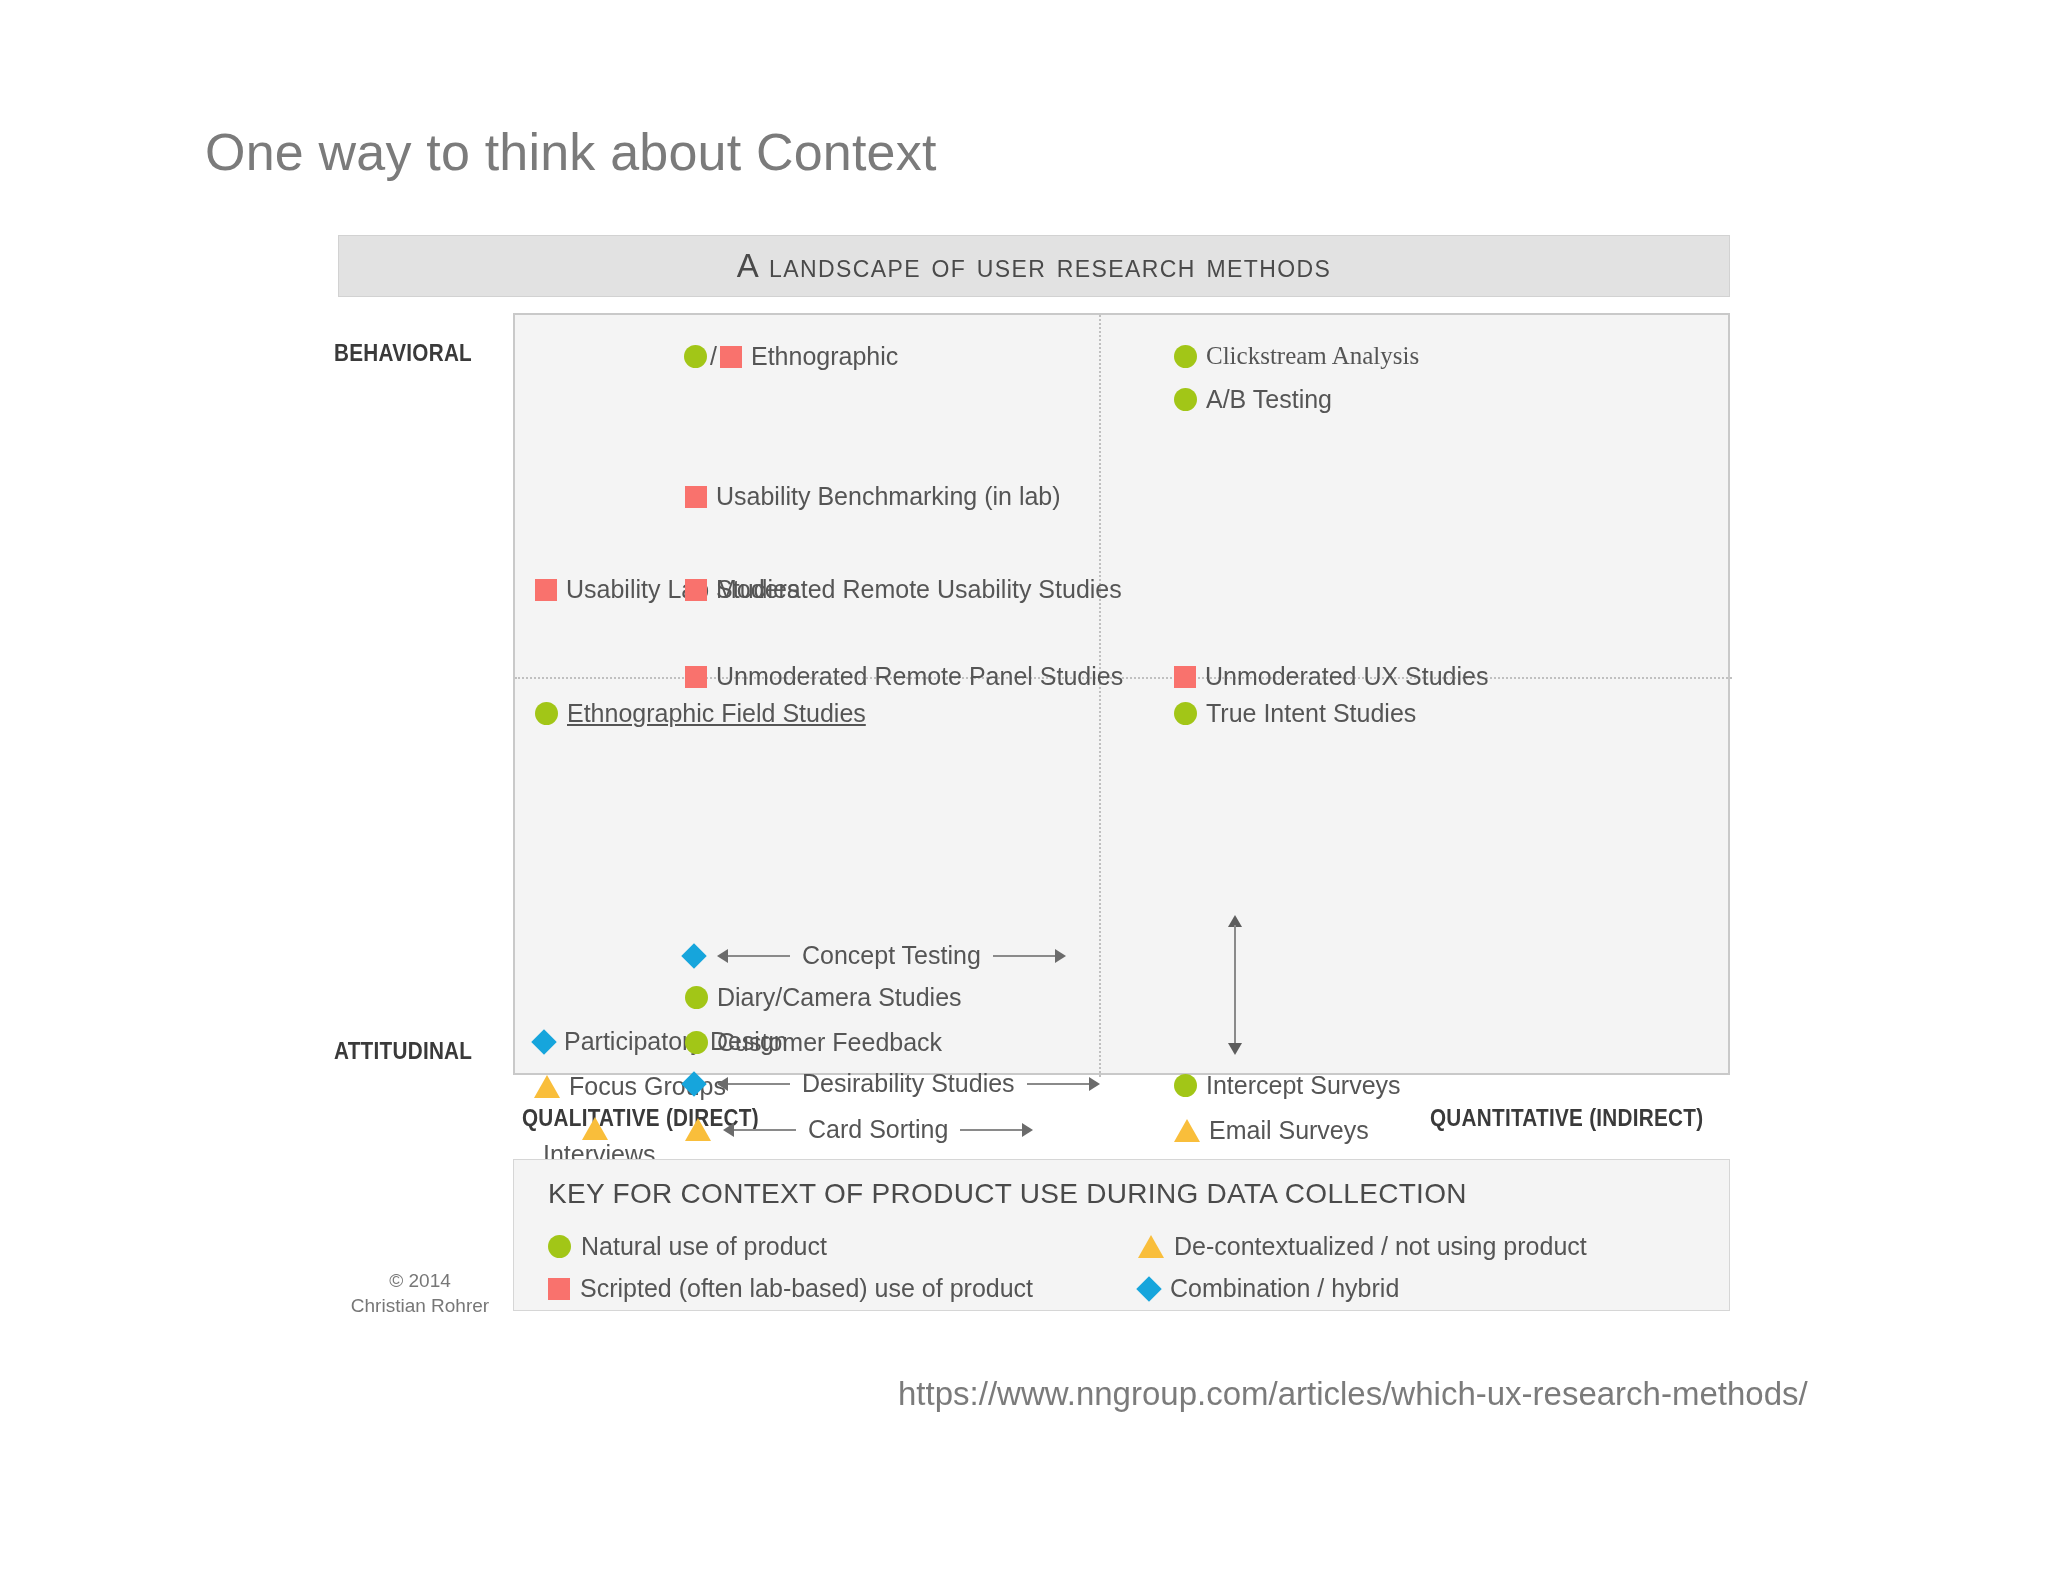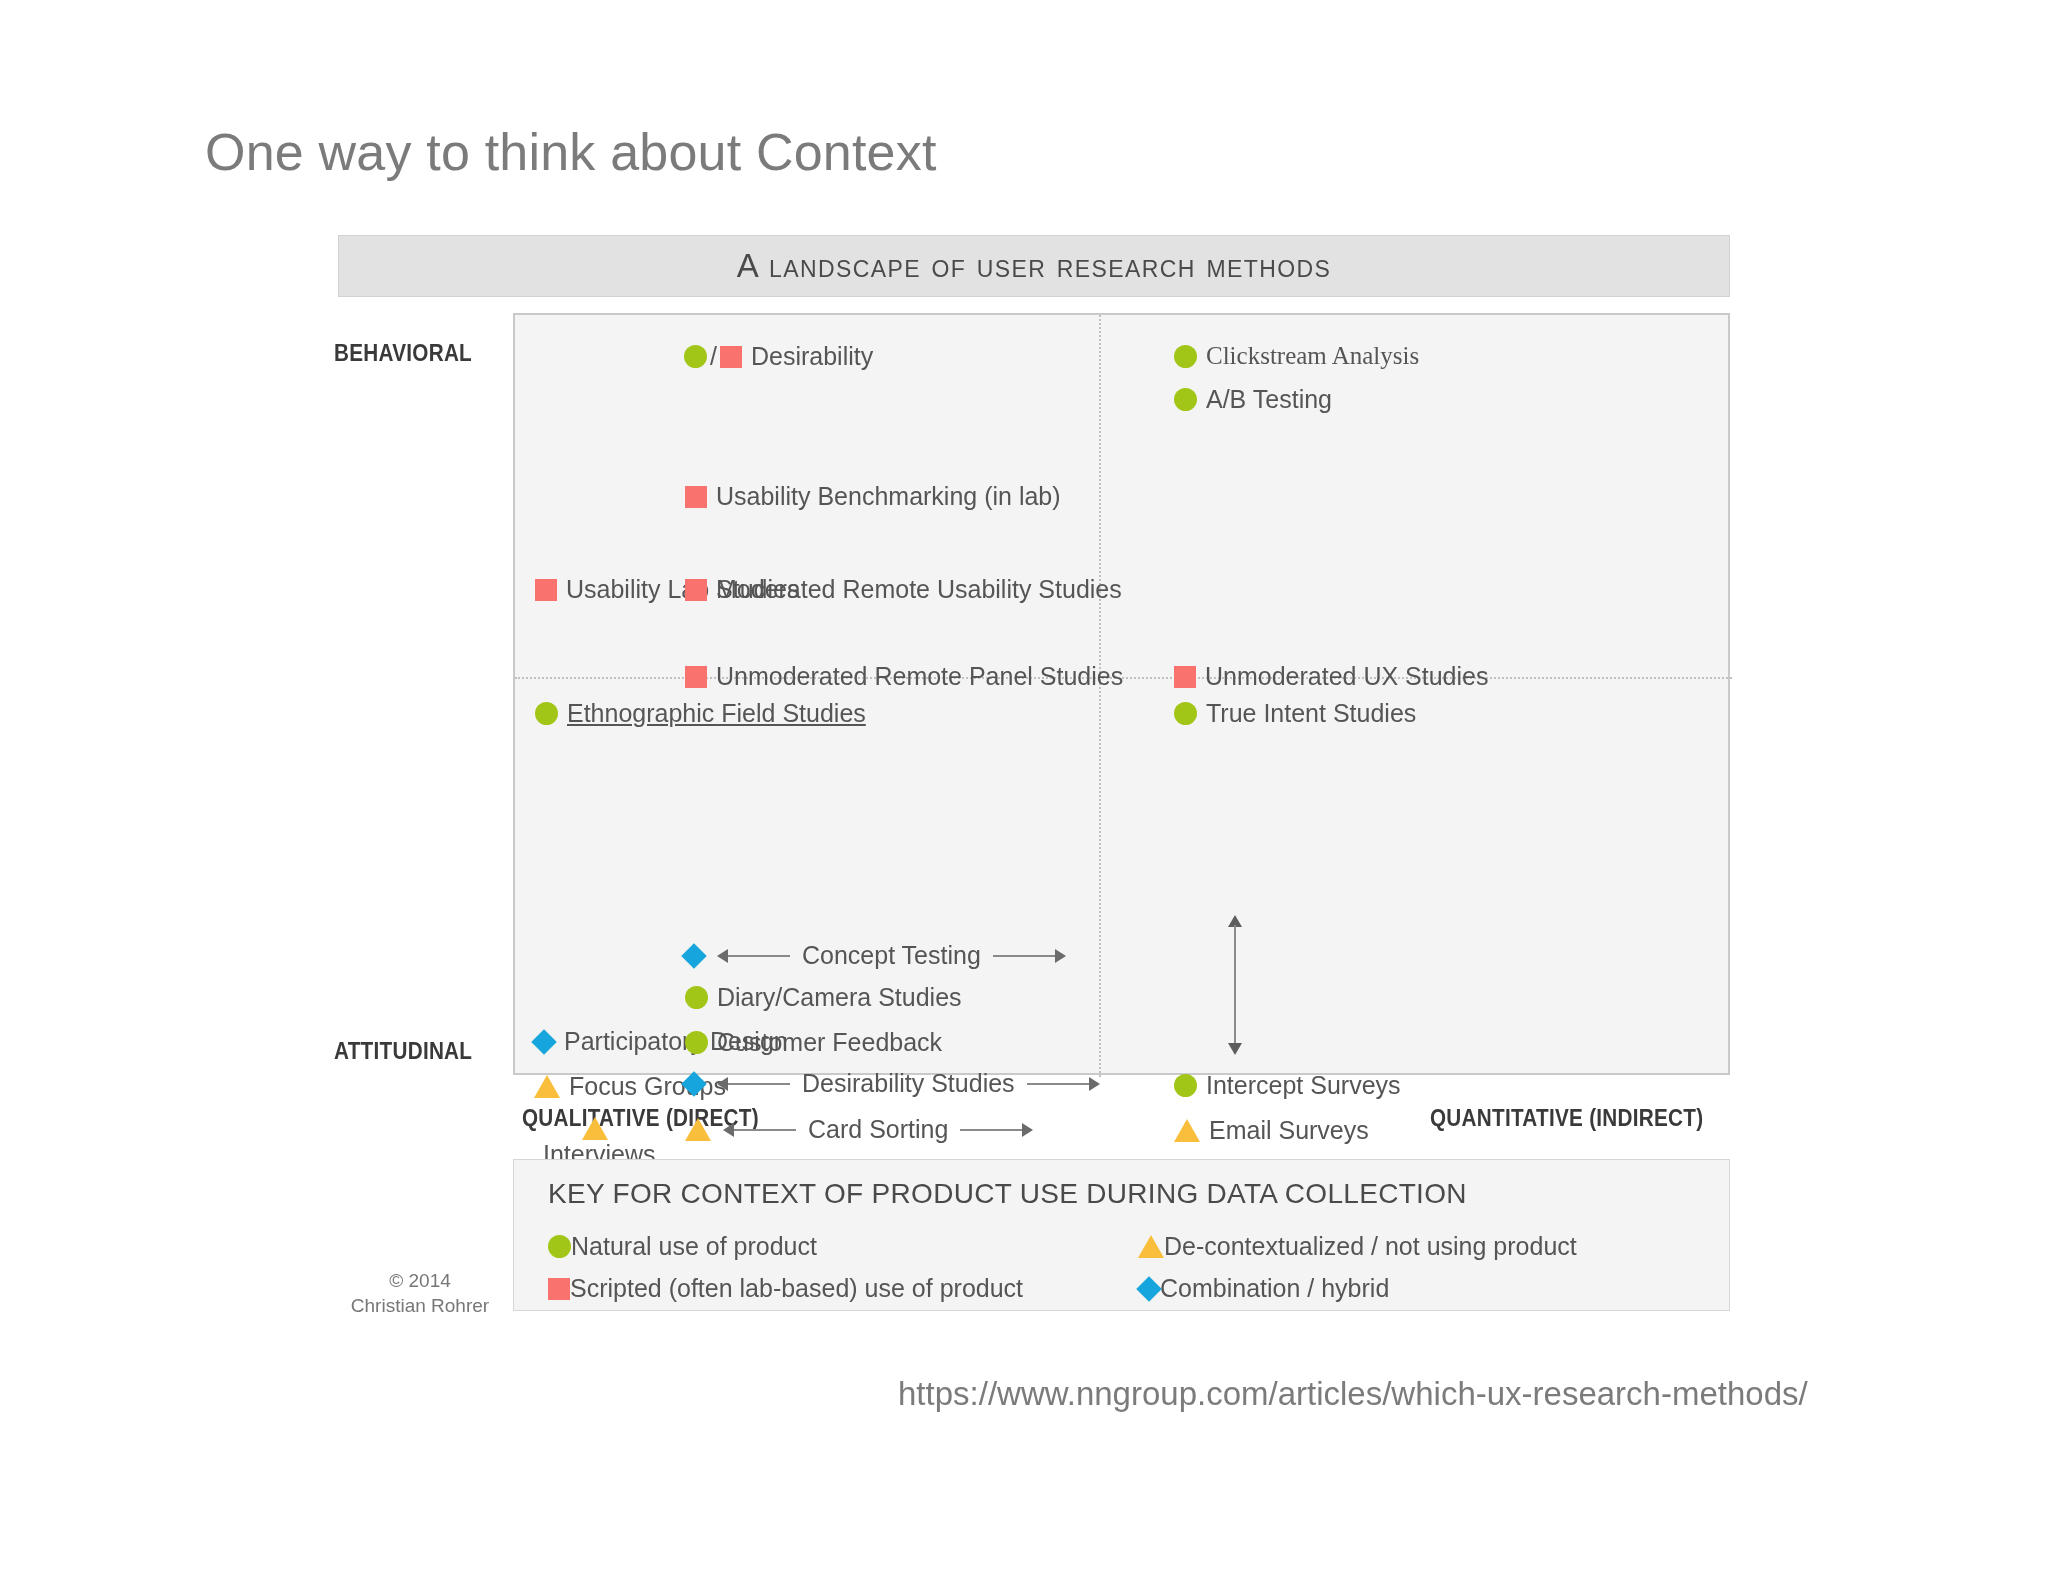--- a/index.html
+++ b/index.html
@@ -197,21 +197,21 @@
     white-space: nowrap;
   }
   .key-item {
     position: absolute;
     display: flex;
     align-items: center;
     white-space: nowrap;
     font-size: 25px;
     color: #555555;
   }
-  .key-item .lbl { }
+  .key-item .lbl { margin-left: 10px; }
   #key-0 { left: 34px; top: 72px; }
   #key-1 { left: 34px; top: 114px; }
   #key-2 { left: 624px; top: 72px; }
   #key-3 { left: 624px; top: 114px; }
 
   
   #copyright {
     position: absolute;
     left: 330px;
     top: 1268px;
@@ -255,21 +255,21 @@
     <div id="vert-arrow">
       <div class="vtip-up"></div>
       <div class="vbar"></div>
       <div class="vtip-dn"></div>
     </div>
 
     <div class="item" style="left:169px; top:27px;">
       <span class="mk mk-circle"></span>
       <span class="slash">/</span>
       <span class="mk mk-square"></span>
-      <span class="lbl">Desirability</span>
+      <span class="lbl">Ethnographic</span>
     </div>
 
     <div class="item" style="left:659px; top:27px;font-family:Liberation Serif, serif;">
       <span class="mk mk-circle"></span>
       <span class="lbl">Clickstream Analysis</span>
     </div>
 
     <div class="item" style="left:659px; top:70px;">
       <span class="mk mk-circle"></span>
       <span class="lbl">A/B Testing</span>

